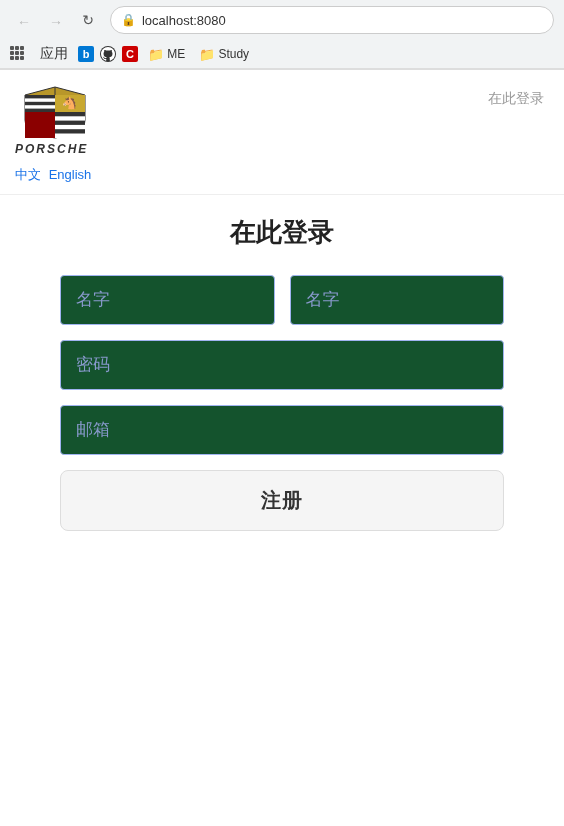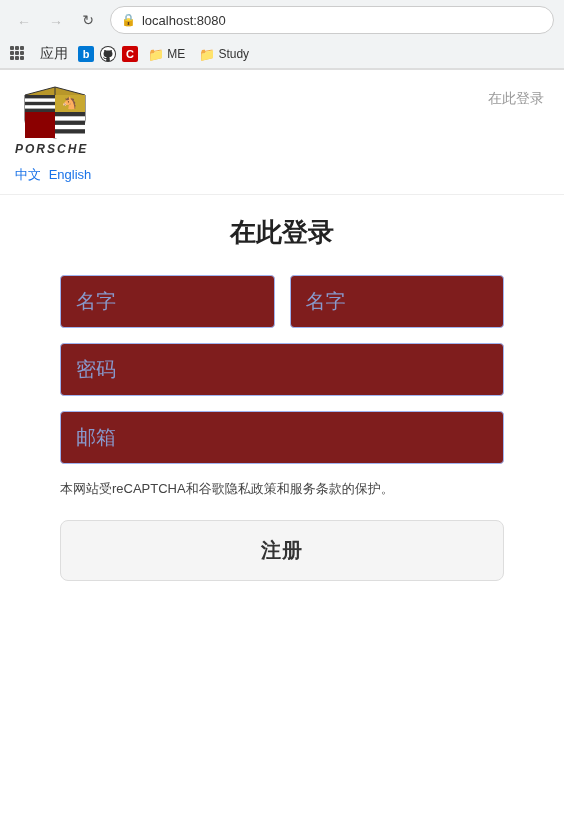--- a/index.html
+++ b/index.html
@@ -225,23 +225,23 @@
 
     .form-field.full {
       flex: 1;
     }
 
     .form-input {
       width: 100%;
       padding: 14px 15px;
       border: 1.5px solid #a0b4f0;
       border-radius: 4px;
-      font-size: 20px;
+      font-size: 17px;
       color: #8899cc;
-      background: #7f1d1d;
+      background: #14532d;
       outline: none;
     }
 
     .form-input::placeholder {
       color: #8899cc;
     }
 
     .info-text {
       font-size: 13px;
       color: #444;
@@ -380,19 +380,18 @@
       <div class="form-field full">
         <input type="email" class="form-input" placeholder="邮箱" style="">
       </div>
     </div>
 
     
 
     
 
     
-    <p class="recaptcha-text">本网站受reCAPTCHA和谷歌隐私政策和服务条款的保护。</p>
 
     
     <button class="submit-btn">注册</button>
   </div>
 
 </div>
 
 </body></html>

